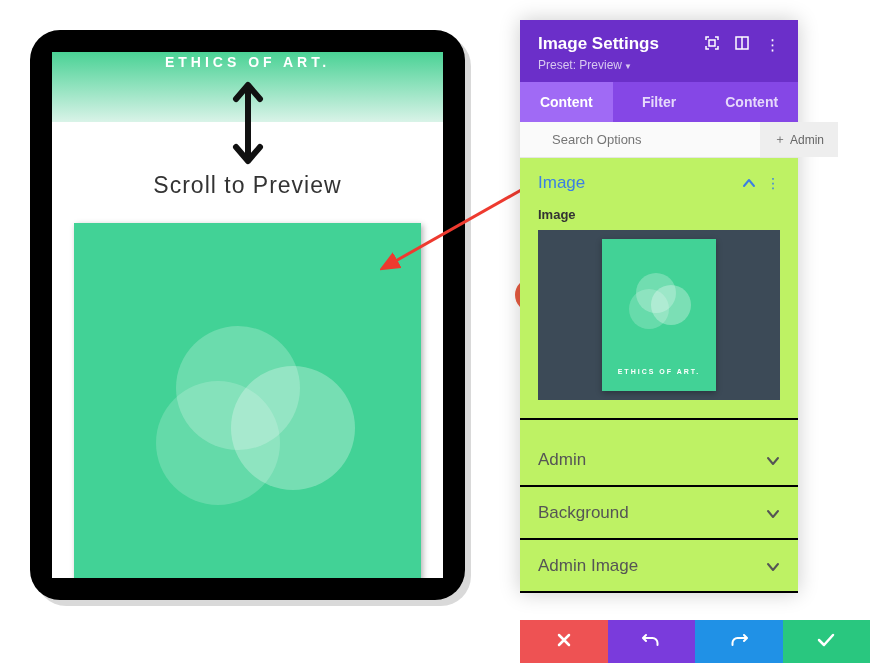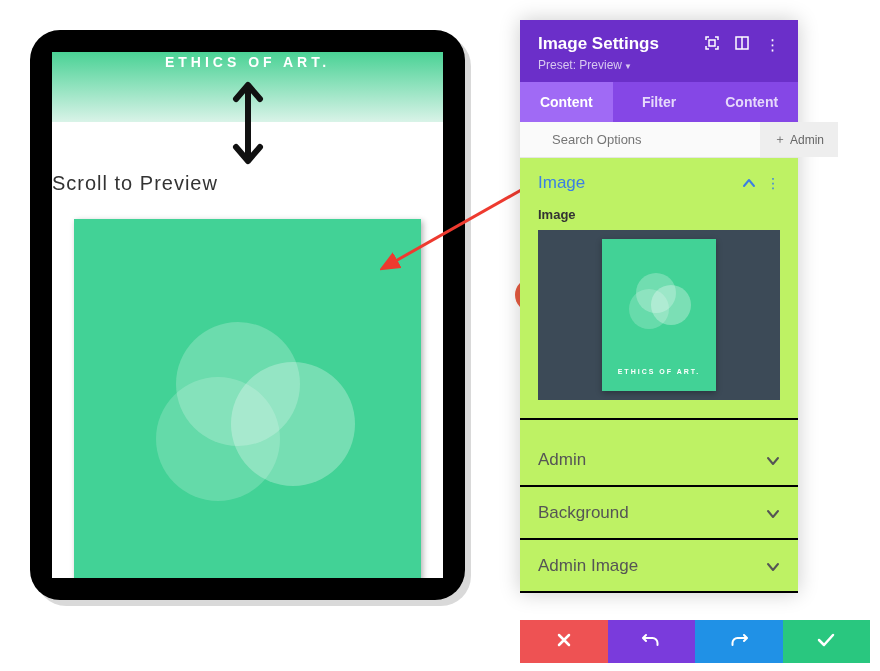--- a/index.html
+++ b/index.html
@@ -45,22 +45,22 @@
     font-size: 14px;
     padding-top: 2px;
   }
   .scroll-arrow {
     position: absolute;
     top: 25px;
     left: 50%;
     transform: translateX(-50%);
   }
   .scroll-text {
-    text-align: left;
-    font-size: 20px;
+    text-align: center;
+    font-size: 23px;
     font-weight: 500;
     letter-spacing: 1px;
     color: #333;
     margin: 50px 0 24px;
   }
   .book-card {
     margin: 0 22px;
     height: 400px;
     background: #42d296;
     position: relative;

